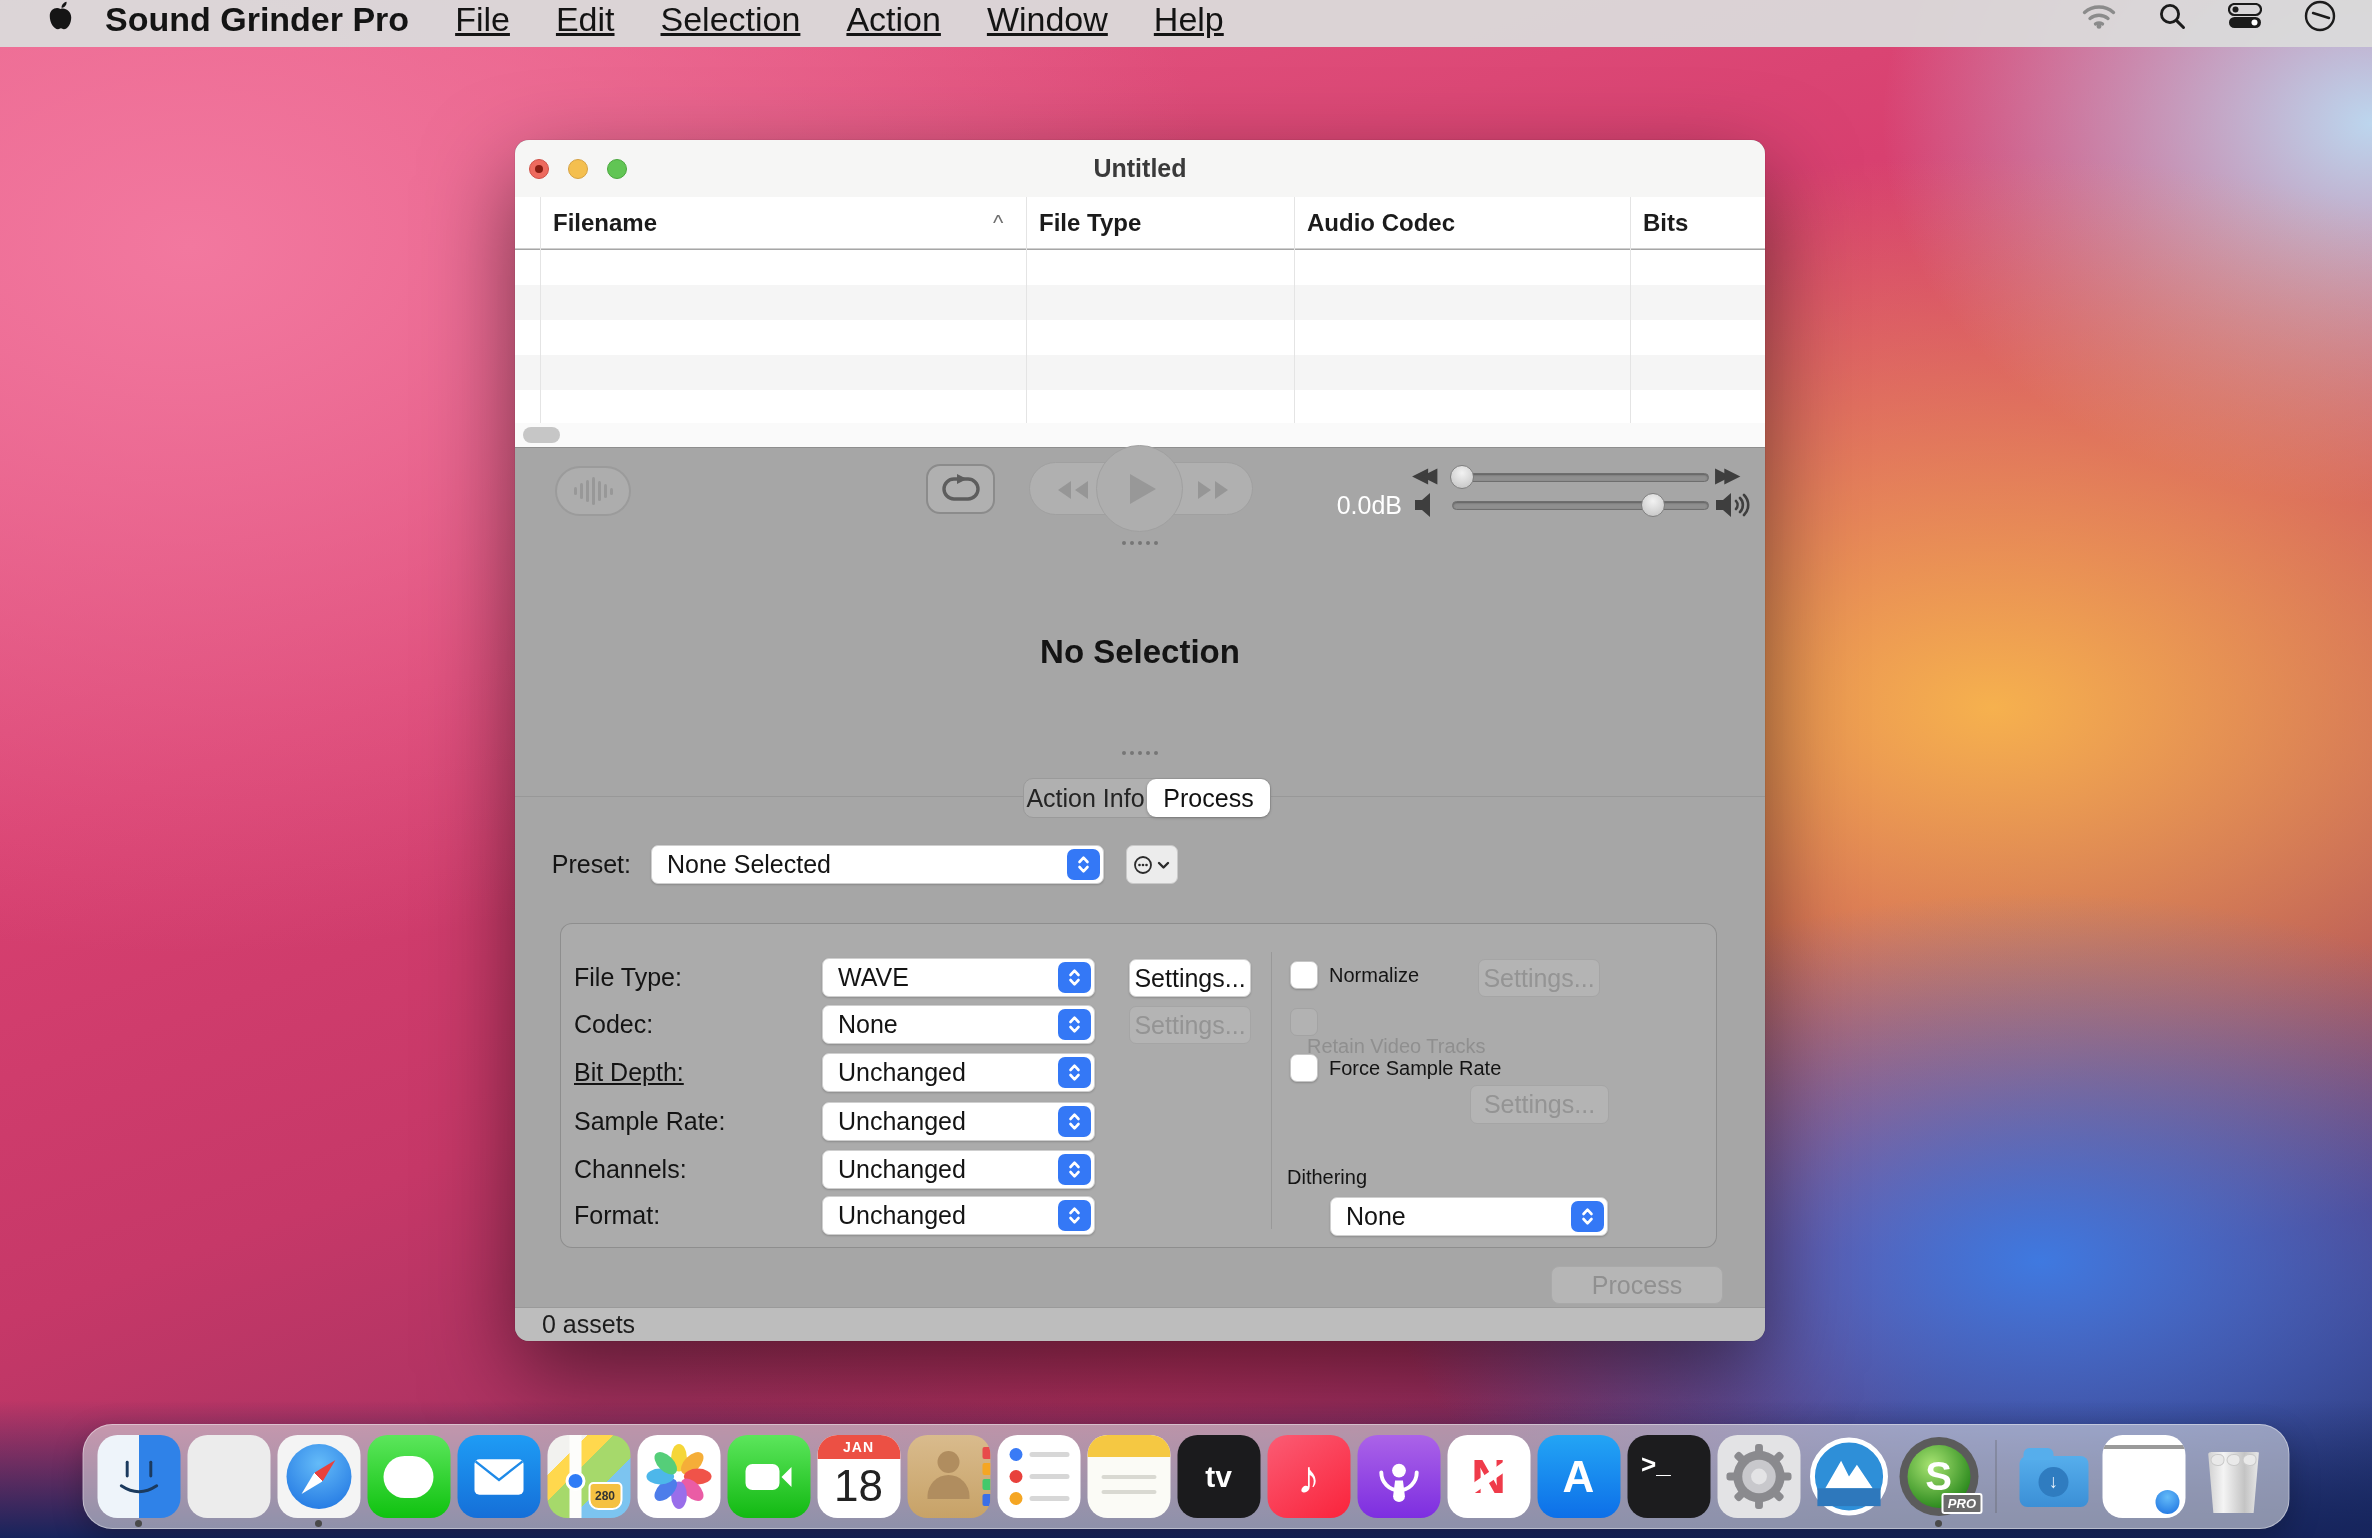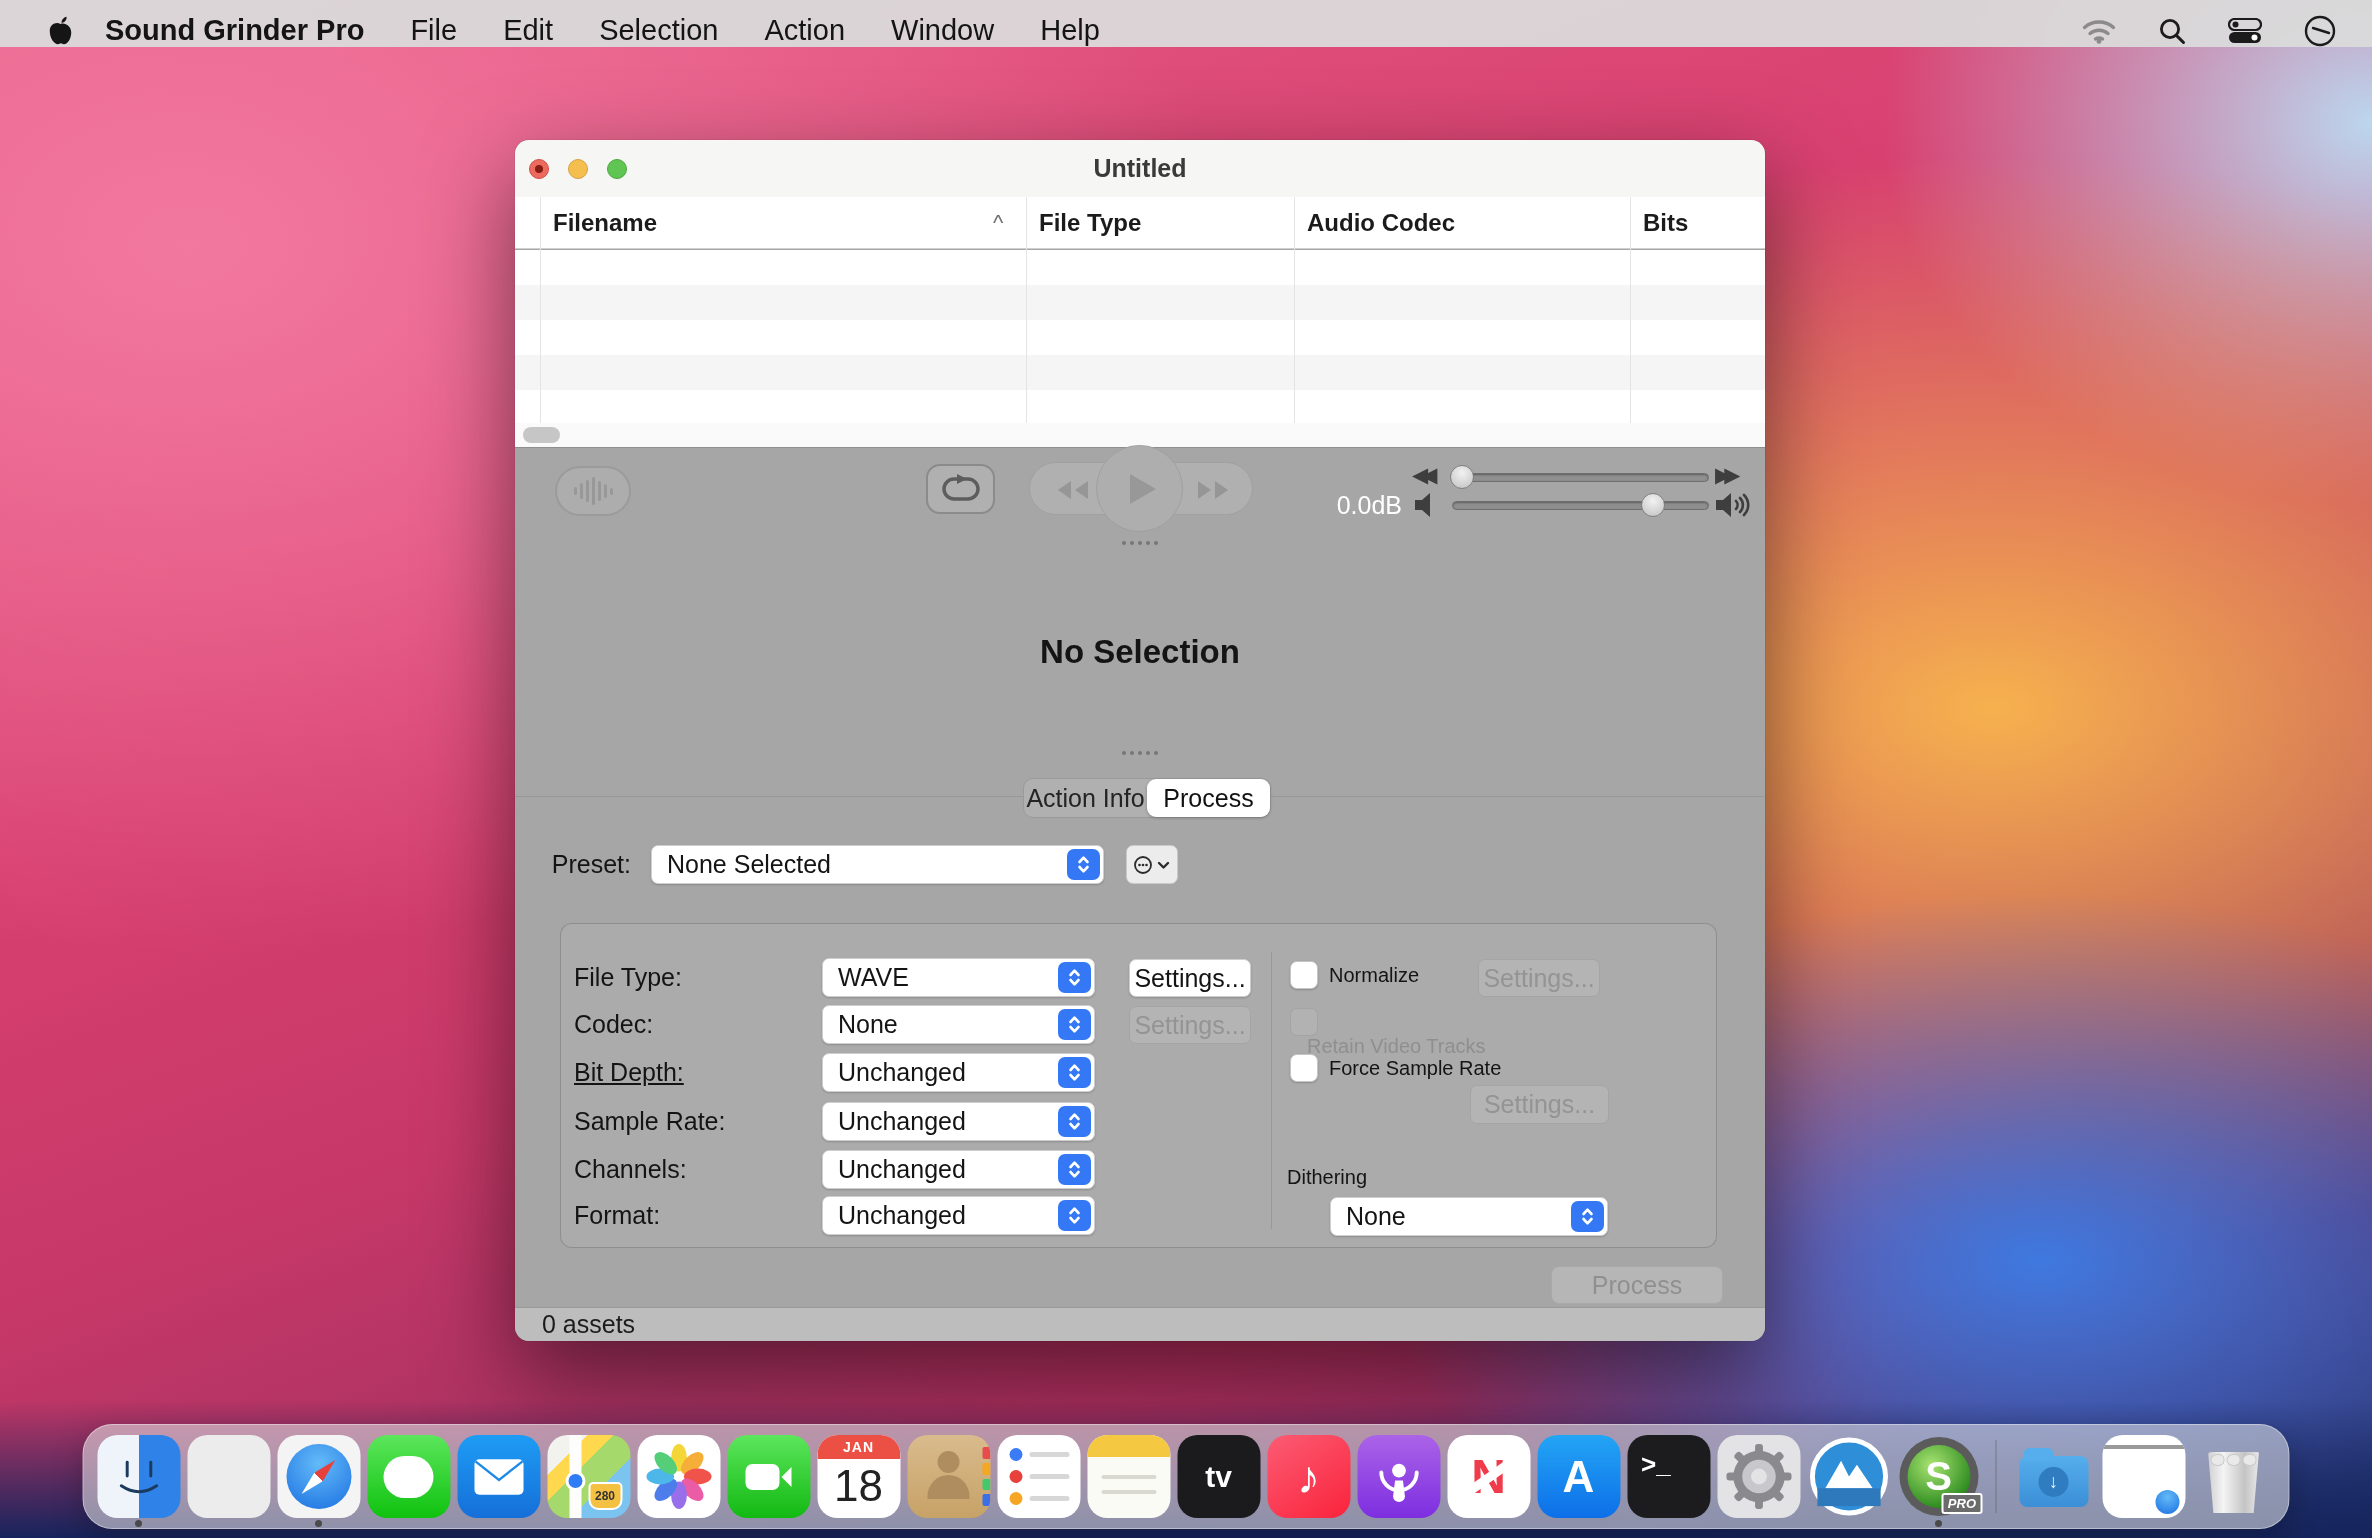--- a/index.html
+++ b/index.html
@@ -10,25 +10,25 @@
     background:
       linear-gradient(to top,#16245c 0%,rgba(22,36,92,0) 9%),
       radial-gradient(1089px 614px at 86% 82%,#3f79e0 0%,rgba(63,121,224,0) 60%),
       radial-gradient(1485px 891px at 84% 46%,#f6b14e 0%,rgba(246,177,78,0) 62%),
       radial-gradient(891px 693px at 100% 8%,#bcd6ee 0%,rgba(188,214,238,0) 55%),
       radial-gradient(1287px 990px at 55% 68%,rgba(216,46,92,.85) 0%,rgba(216,46,92,0) 60%),
       radial-gradient(1584px 1089px at 8% 16%,#f2789f 0%,rgba(242,120,159,0) 65%),
       linear-gradient(160deg,#e85f87 0%,#d84070 35%,#c63868 55%,#9c2f5e 75%,#3c2a66 92%,#182a5e 100%);}
   
   .menubar{position:absolute;left:0;top:0;width:2372px;height:47px;
-    background:rgba(218,218,218,.95);display:flex;align-items:flex-end;
-    font-size:29px;color:#141414;}
+    background:rgba(218,218,218,.95);display:flex;align-items:flex-start;
+    font-size:34px;color:#141414;}
   .menubar .apple{margin-left:48px;width:27px;height:32px;display:flex;align-items:center;}
   .menubar .appname{font-weight:bold;margin-left:30px;}
-  .menubar .mitem{margin-left:46px;}
+  .menubar .mitem{margin-left:46px;text-decoration:underline;}
   .menubar .spacer{flex:1;}
   .mb-icons{display:flex;align-items:center;gap:42px;margin-right:36px;}
   .mb-icons svg{display:block;}
   
   .window{position:absolute;left:515px;top:140px;width:1250px;height:1201px;
     border-radius:14px;overflow:hidden;background:#a6a6a6;
     box-shadow:0 34px 89px rgba(0,0,0,.5),0 0 1px rgba(0,0,0,.45);}
   .titlebar{position:absolute;left:0;top:0;width:100%;height:57px;background:#f6f6f5;
     border-bottom:1px solid #d2d2d2;}
   .tl{position:absolute;top:19px;width:20px;height:20px;border-radius:50%;}

